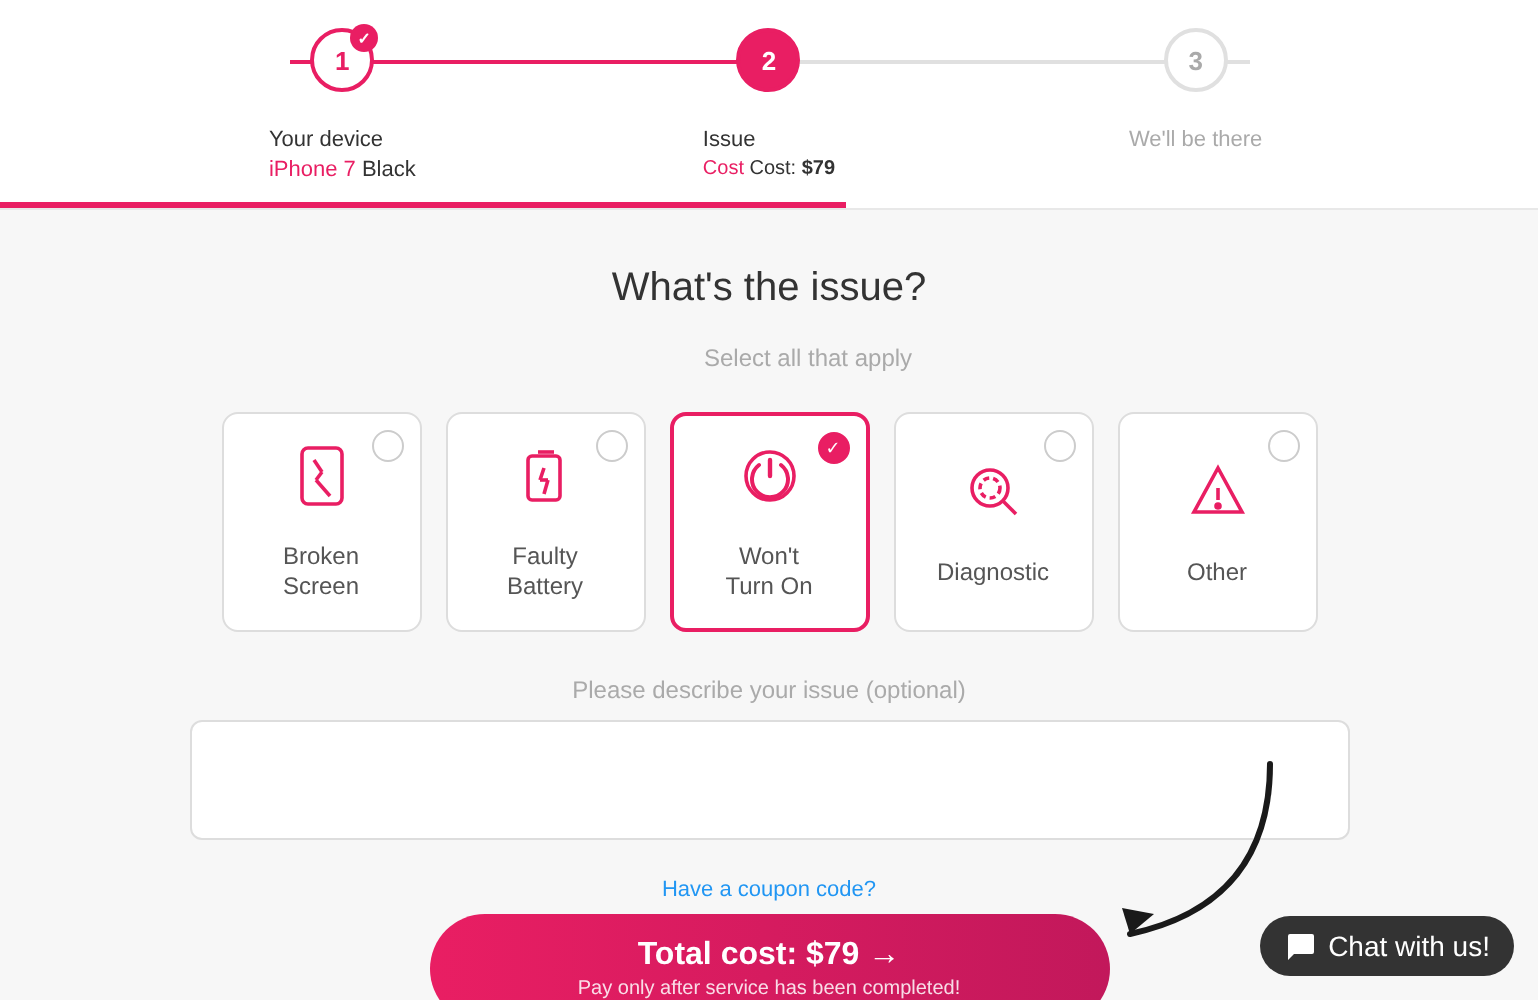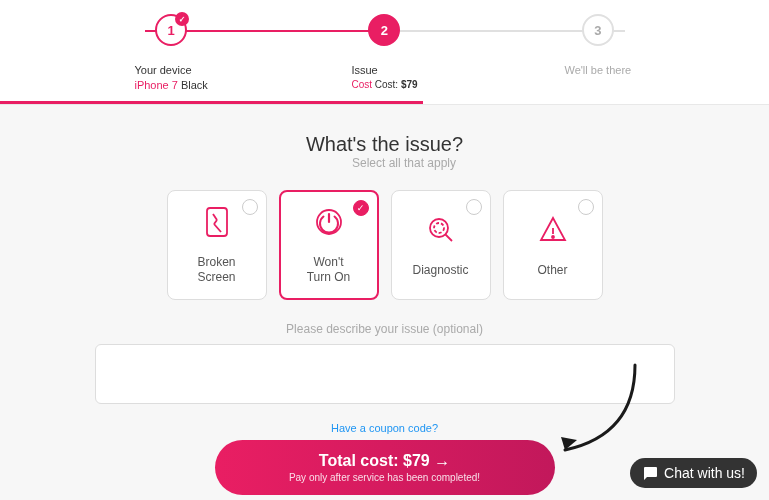--- a/index.html
+++ b/index.html
@@ -121,21 +121,21 @@
     .main-content {
       padding: 28px 20px 10px;
       display: flex;
       flex-direction: column;
       align-items: center;
     }
     .issue-title {
       font-size: 20px;
       font-weight: 400;
       color: #333;
-      margin-bottom: 0;
+      margin-bottom: 16px;
     }
     .issue-subtitle {
       font-size: 12px;
       color: #aaa;
       margin-bottom: 20px;
       margin-left: 39px;
     }
 
     
     .issue-cards {
@@ -341,20 +341,33 @@
         <svg viewBox="0 0 36 36" fill="none" stroke="#e91e63" stroke-width="1.8">
           <rect x="8" y="4" width="20" height="28" rx="3"></rect>
           <line x1="14" y1="10" x2="18" y2="16"></line>
           <line x1="18" y1="16" x2="15" y2="20"></line>
           <line x1="15" y1="20" x2="22" y2="28"></line>
         </svg>
       </div>
       <div class="card-label">Broken<br>Screen</div>
     </div>
 
+    <div class="issue-card">
+      <div class="radio-dot"></div>
+      <div class="card-icon">
+        <svg viewBox="0 0 36 36" fill="none" stroke="#e91e63" stroke-width="1.8">
+          <rect x="9" y="8" width="16" height="22" rx="2"></rect>
+          <line x1="14" y1="6" x2="22" y2="6"></line>
+          <line x1="17" y1="14" x2="15" y2="20" stroke="#e91e63" stroke-width="1.8"></line>
+          <line x1="15" y1="20" x2="19" y2="20" stroke="#e91e63" stroke-width="1.8"></line>
+          <line x1="19" y1="20" x2="17" y2="27" stroke="#e91e63" stroke-width="1.8"></line>
+        </svg>
+      </div>
+      <div class="card-label">Faulty<br>Battery</div>
+    </div>
 
     <div class="issue-card selected">
       <div class="radio-dot">✓</div>
       <div class="card-icon">
         <svg viewBox="0 0 36 36" fill="none" stroke="#e91e63" stroke-width="1.8">
           <circle cx="18" cy="18" r="12"></circle>
           <path d="M18 10 L18 18" stroke="#e91e63" stroke-width="2.2" stroke-linecap="round"></path>
           <path d="M12.5 12.5 A9 9 0 1 0 23.5 12.5" stroke="#e91e63" stroke-width="2" fill="none" stroke-linecap="round"></path>
         </svg>
       </div>

